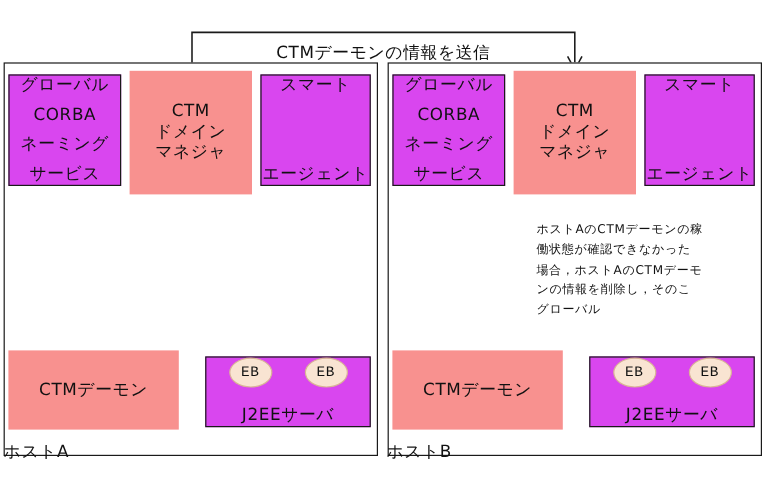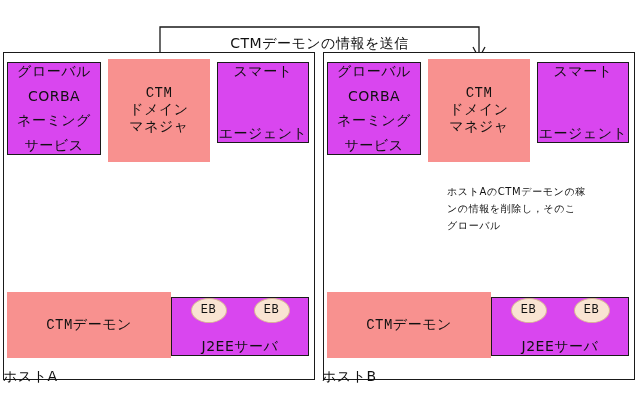--- a/index.html
+++ b/index.html
@@ -11,25 +11,25 @@
   .ln{stroke:var(--line,#1a1a1a);stroke-width:1.3;fill:none;}
   .toplabel{position:absolute;left:160px;top:3px;width:319px;text-align:center;
     font-size:14px;letter-spacing:.5px;white-space:nowrap;margin-top:32px;}
   .host{position:absolute;top:52px;width:312px;height:328px;border:1.7px solid var(--line,#1a1a1a);
     box-sizing:border-box;background:#fff;}
   .host-a{left:3px;} .host-b{left:323px;}
   .box{position:absolute;box-sizing:border-box;display:flex;flex-direction:column;
     align-items:center;justify-content:center;text-align:center;
     font-size:14px;letter-spacing:.5px;line-height:17px;white-space:nowrap;}
   .white{border:1.4px solid var(--line,#1a1a1a);background:#d946ef;justify-content:space-between;}
-  .pinkbox{background:var(--pink,#F8918F);font-family:Liberation Mono, monospace;}
+  .pinkbox{background:var(--pink,#F8918F);}
   .naming{left:3px;top:9px;width:94px;height:93px;}
   .manager{left:104px;top:6px;width:102px;height:103px;}
-  .agent{left:213px;top:9px;width:92px;height:81px;}
-  .daemon{left:3px;top:239px;width:164px;height:66px;}
+  .agent{left:213px;top:9px;width:92px;height:93px;}
+  .daemon{left:3px;top:239px;width:142px;height:66px;}
   .j2ee{left:167px;top:244px;width:138px;height:59px;gap:3px;}
   .ebrow{display:flex;gap:27px;}
   .eb{width:36px;height:25px;border-radius:50%;box-sizing:border-box;
     background:var(--eb-fill,#F9E4D2);border:1.3px solid var(--eb-border,#D9B496);
     display:flex;align-items:center;justify-content:center;font-size:12px;font-family:Liberation Mono, monospace;}
   .host-name{position:absolute;top:368px;font-size:14px;letter-spacing:.5px;}
   .host-name-a{left:3px;} .host-name-b{left:322px;}
   .annot{position:absolute;font-size:10px;letter-spacing:.6px;line-height:16.8px;white-space:nowrap;}
   .annot-a{left:138px;top:216px;}
   .annot-b{left:447px;top:184px;}
@@ -102,17 +102,19 @@
       <div class="ebrow">
         <div class="eb">EB</div>
         <div class="eb">EB</div>
       </div>
       <div>J2EEサーバ</div>
     </div>
   </div>
   <div class="host-name host-name-b">ホストB</div>
   <div class="annot annot-b">
     <div>ホストAのCTMデーモンの稼</div>
+    <div>働状態が確認できなかった</div>
+    <div>場合，ホストAのCTMデーモ</div>
     <div>ンの情報を削除し，そのこ</div>
     <div>グローバル</div>
   </div>
 
 </div>
 
 </body></html>

